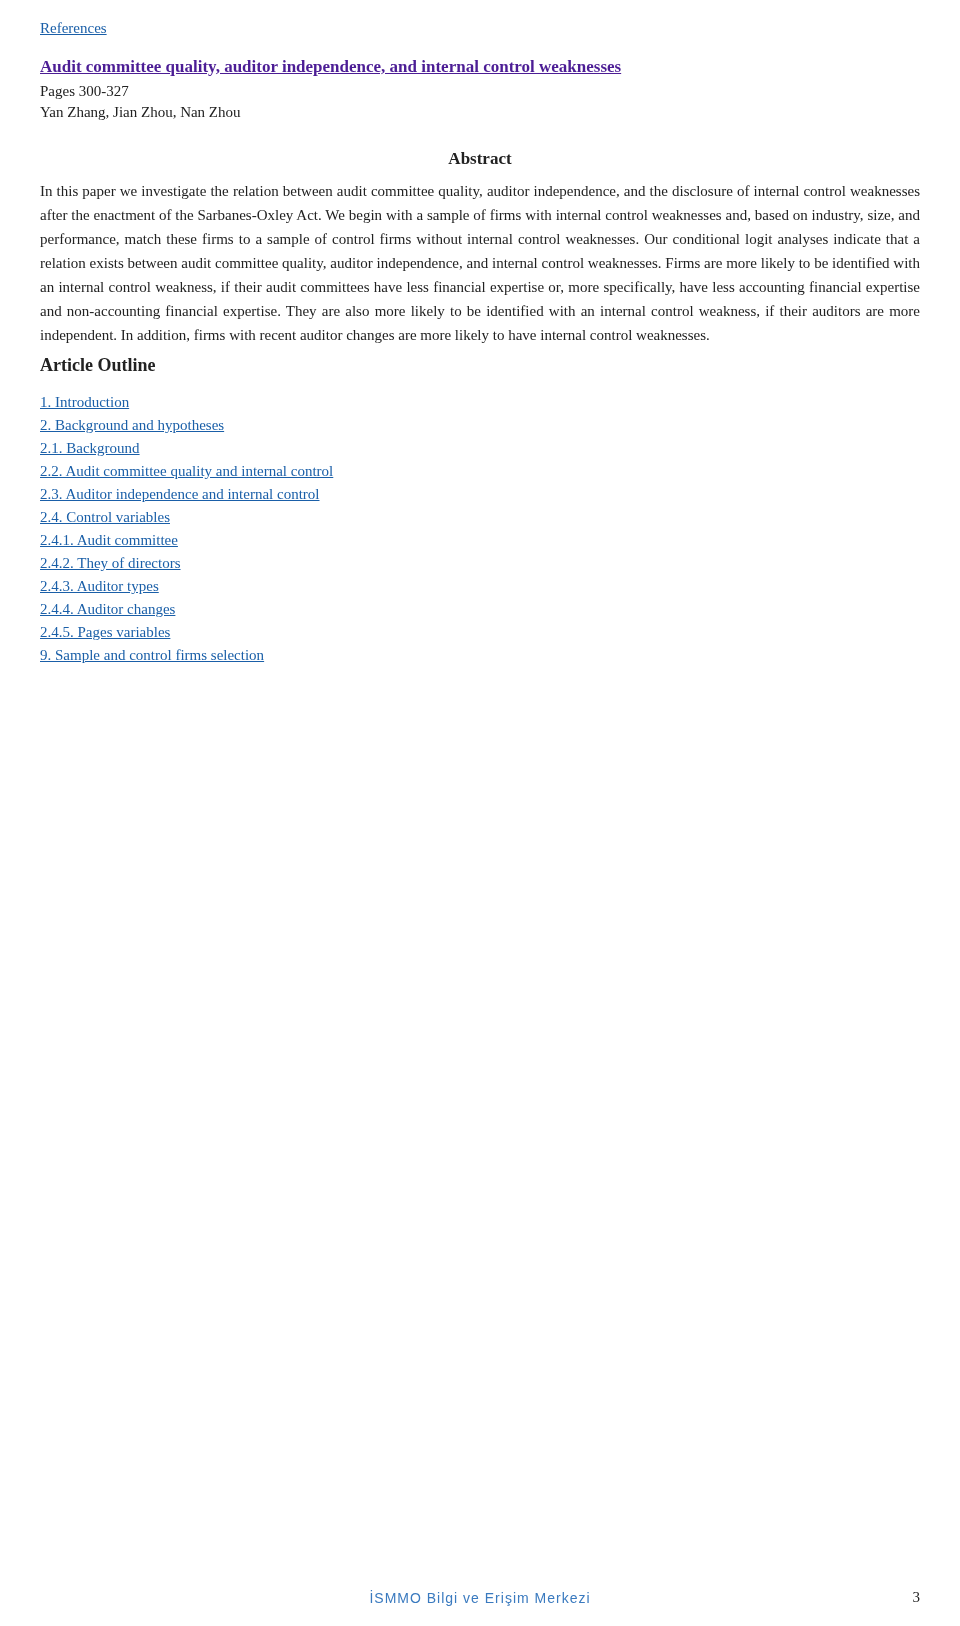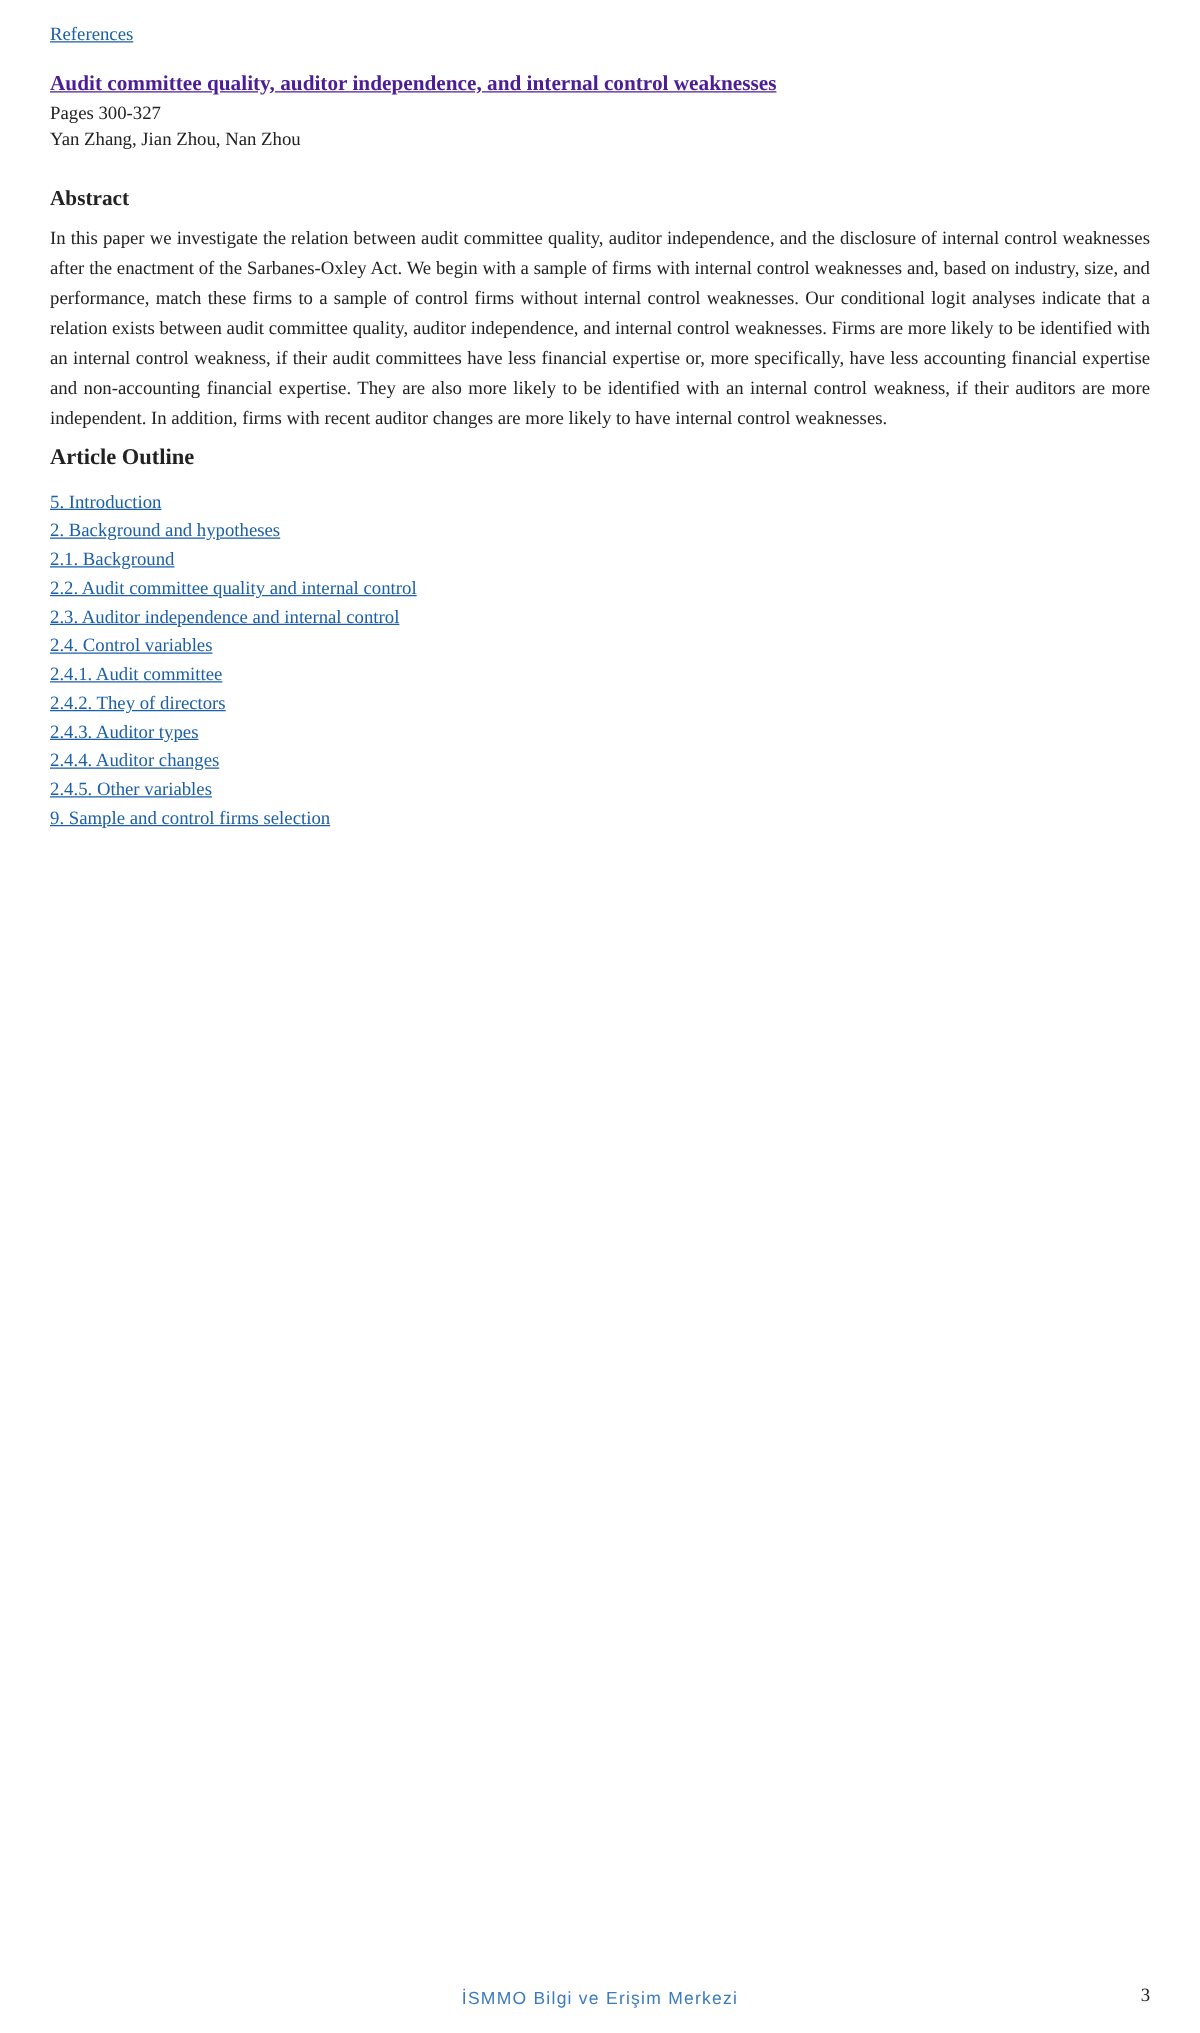--- a/index.html
+++ b/index.html
@@ -37,20 +37,21 @@
     .article-meta {
       font-size: 15px;
       color: #222;
       margin-bottom: 4px;
     }
     .section-heading {
       font-size: 17px;
       font-weight: bold;
       margin-top: 28px;
       margin-bottom: 10px;
+      text-align: center;
     }
     .abstract-text {
       font-size: 15px;
       color: #222;
       line-height: 1.6;
       text-align: justify;
       margin-bottom: 8px;
     }
     .article-outline-heading {
       font-size: 18px;
@@ -111,31 +112,31 @@
 <div class="section-heading">Abstract</div>
 
 
 <div class="abstract-text">In this paper we investigate the relation between audit committee quality, auditor independence, and the disclosure of internal control weaknesses after the enactment of the Sarbanes-Oxley Act. We begin with a sample of firms with internal control weaknesses and, based on industry, size, and performance, match these firms to a sample of control firms without internal control weaknesses. Our conditional logit analyses indicate that a relation exists between audit committee quality, auditor independence, and internal control weaknesses. Firms are more likely to be identified with an internal control weakness, if their audit committees have less financial expertise or, more specifically, have less accounting financial expertise and non-accounting financial expertise. They are also more likely to be identified with an internal control weakness, if their auditors are more independent. In addition, firms with recent auditor changes are more likely to have internal control weaknesses.</div>
 
 
 <div class="article-outline-heading">Article Outline</div>
 
 
 <ul class="outline-list">
-<li><a href="#">5. Introduction</a></li>
+<li><a href="#">1. Introduction</a></li>
     <li><a href="#">2. Background and hypotheses</a></li>
     <li><a href="#">2.1. Background</a></li>
     <li><a href="#">2.2. Audit committee quality and internal control</a></li>
     <li><a href="#">2.3. Auditor independence and internal control</a></li>
     <li><a href="#">2.4. Control variables</a></li>
     <li><a href="#">2.4.1. Audit committee</a></li>
     <li><a href="#">2.4.2. They of directors</a></li>
     <li><a href="#">2.4.3. Auditor types</a></li>
     <li><a href="#">2.4.4. Auditor changes</a></li>
-    <li><a href="#">2.4.5. Other variables</a></li>
+    <li><a href="#">2.4.5. Pages variables</a></li>
     <li><a href="#">9. Sample and control firms selection</a></li>
   </ul>
 
 
 <div class="footer-text">İSMMO Bilgi ve Erişim Merkezi</div>
 
 <div class="page-number">3</div>
 
 
 

